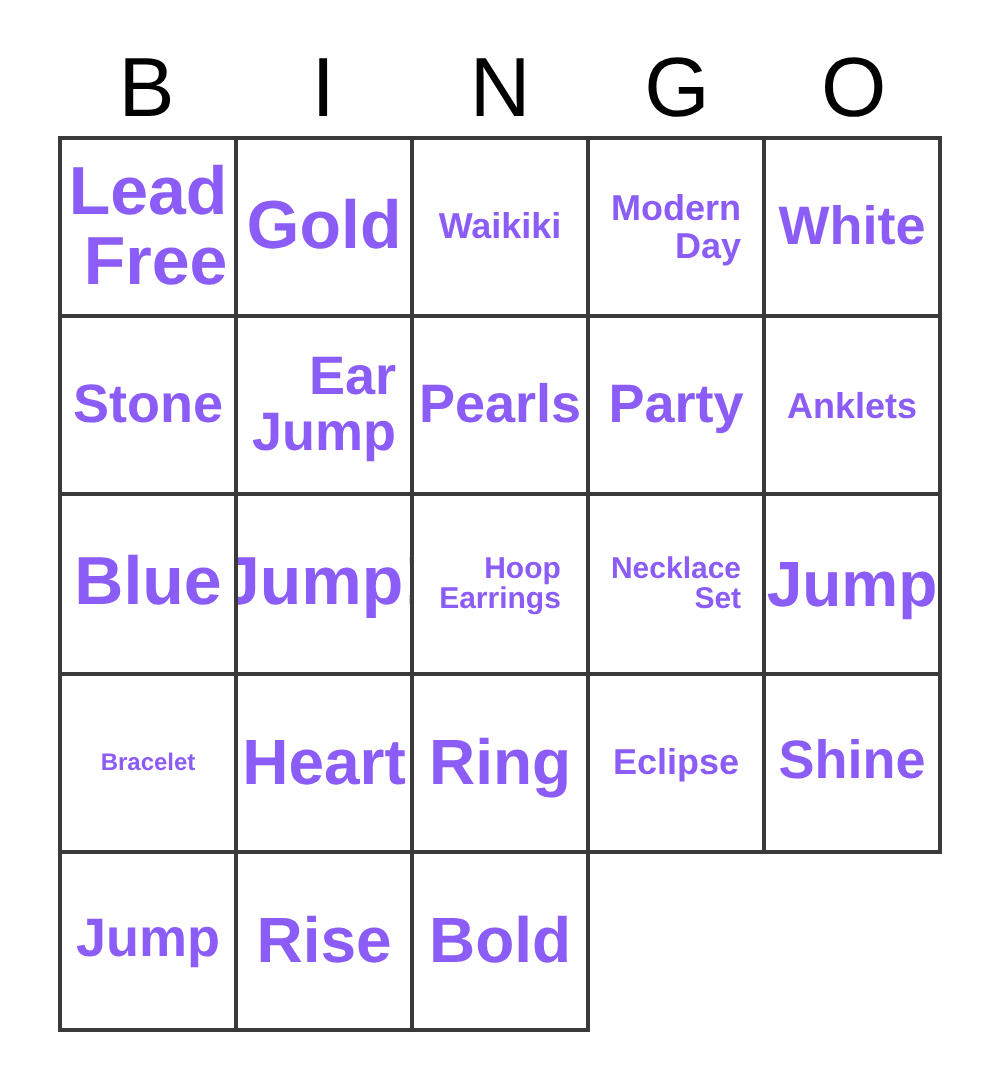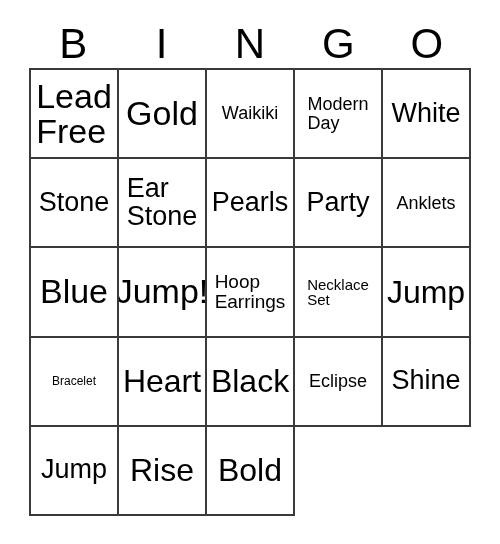--- a/index.html
+++ b/index.html
@@ -64,33 +64,33 @@
     border-bottom: 2px solid #3a3a3a;
     display: flex;
     align-items: center;
     justify-content: center;
     overflow: hidden;
     padding: 0 1px;
     background: #ffffff;
   }
   .cell-text {
     display: block;
-    text-align: left;
+    text-align: right;
     line-height: 1.03;
-    color: #000000;
+    color: #8b5cf6;
     white-space: pre-line;
-    font-weight: 400;
+    font-weight: 700;
   }
 
   
   .fs-xl   { font-size: 34px; }
   .fs-lg   { font-size: 32px; }
   .fs-md   { font-size: 27px; }
   .fs-sm   { font-size: 18px; }
-  .fs-xs   { font-size: 19px; }
+  .fs-xs   { font-size: 15px; }
   .fs-xxs  { font-size: 12px; }
   .fs-tiny { font-size: 15px; }
 </style>
 </head>
 <body>
 
 <div id="bingo-card">
 
   <div id="bingo-header">
     <div class="header-letter">B</div>
@@ -116,21 +116,21 @@
 Day</span>
       </div>
       <div class="bingo-cell">
         <span class="cell-text fs-md">White</span>
       </div>
       <div class="bingo-cell">
         <span class="cell-text fs-md">Stone</span>
       </div>
       <div class="bingo-cell">
         <span class="cell-text fs-md">Ear
-Stone</span>
+Jump</span>
       </div>
       <div class="bingo-cell">
         <span class="cell-text fs-md">Pearls</span>
       </div>
       <div class="bingo-cell">
         <span class="cell-text fs-md">Party</span>
       </div>
       <div class="bingo-cell">
         <span class="cell-text fs-sm">Anklets</span>
       </div>
@@ -151,21 +151,21 @@
       <div class="bingo-cell">
         <span class="cell-text fs-lg">Jump</span>
       </div>
       <div class="bingo-cell">
         <span class="cell-text fs-xxs">Bracelet</span>
       </div>
       <div class="bingo-cell">
         <span class="cell-text fs-lg">Heart</span>
       </div>
       <div class="bingo-cell">
-        <span class="cell-text fs-lg">Black</span>
+        <span class="cell-text fs-lg">Ring</span>
       </div>
       <div class="bingo-cell">
         <span class="cell-text fs-sm">Eclipse</span>
       </div>
       <div class="bingo-cell">
         <span class="cell-text fs-md">Shine</span>
       </div>
       <div class="bingo-cell">
         <span class="cell-text fs-md">Jump</span>
       </div>

